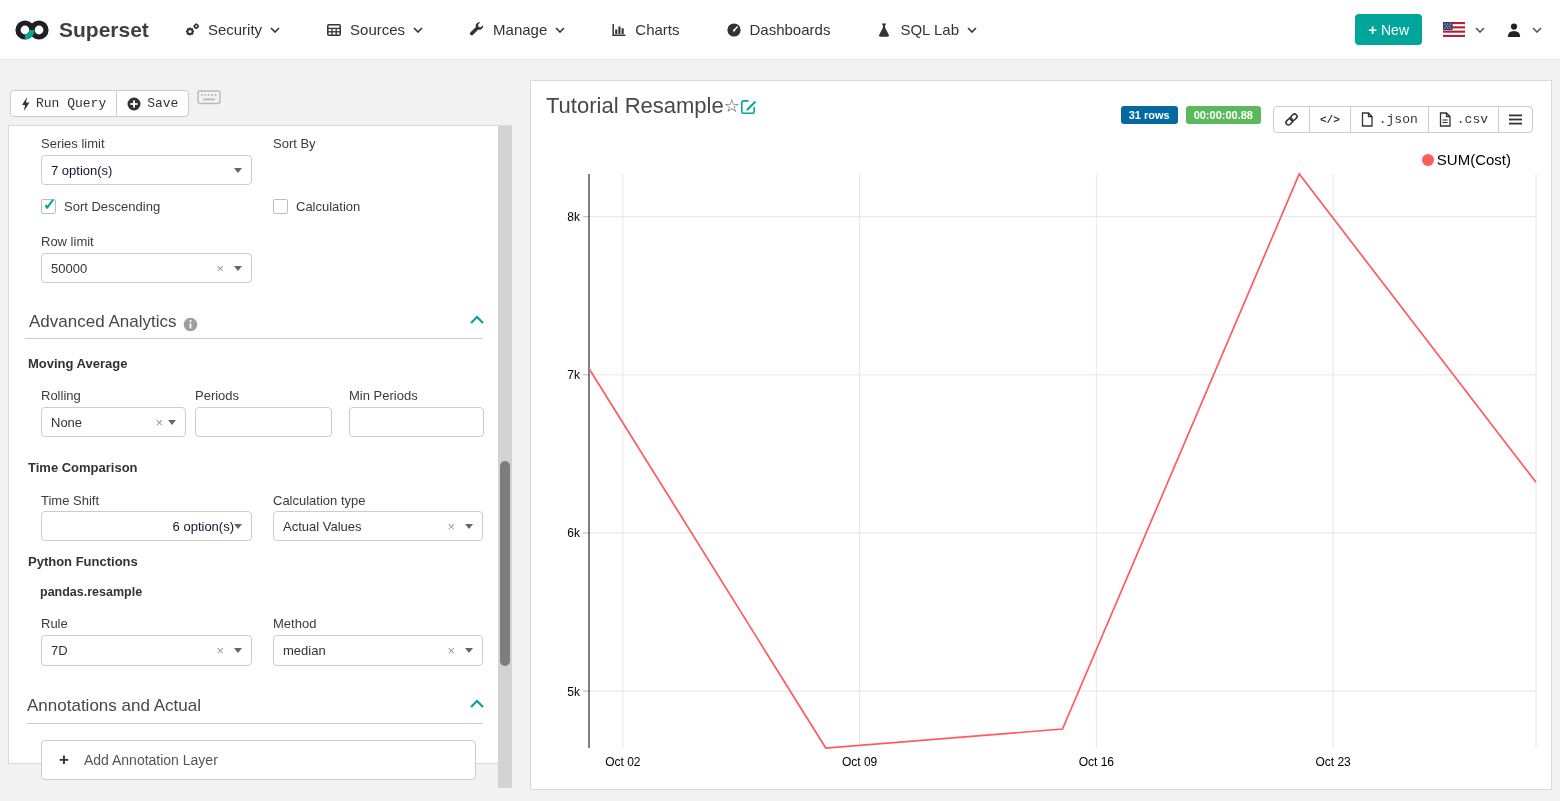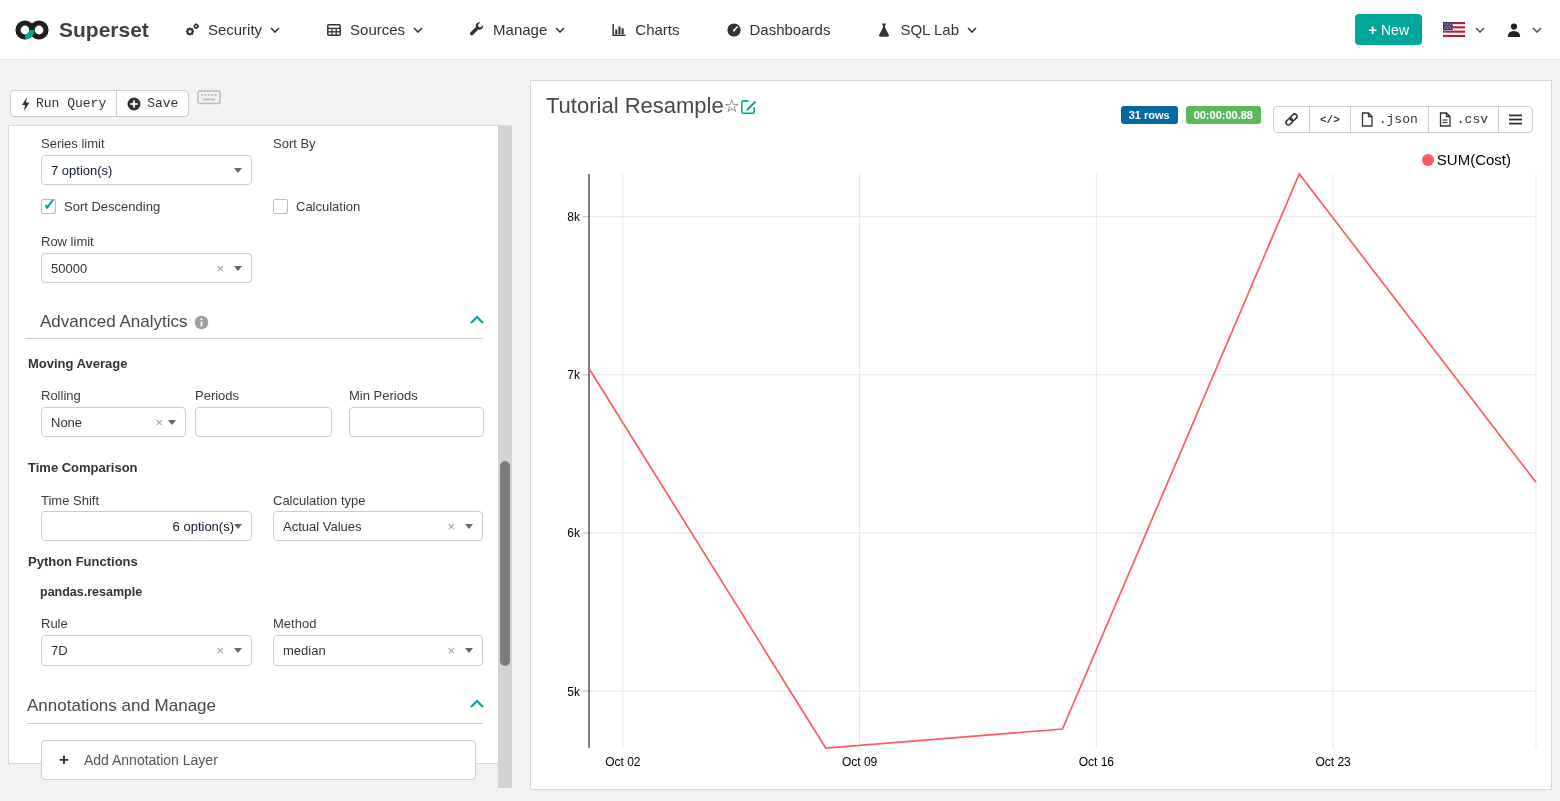--- a/index.html
+++ b/index.html
@@ -259,21 +259,21 @@
     <span>Calculation</span>
   </div>
 
   <div class="ctl-label" style="left:32px; top:108px;">Row limit</div>
   <div class="sel" style="left:32px; top:127px; width:211px;">
     <span class="val">50000</span>
     <span class="clear">×</span>
     <span class="caret-tri"></span>
   </div>
 
-  <div class="section-head" style="left:31px; top:186px;">
+  <div class="section-head" style="left:20px; top:186px;align-items:flex-end;">
     <span>Advanced Analytics</span>
     <svg width="15" height="15" viewBox="0 0 15 15">
       <circle cx="7.5" cy="7.5" r="6.8" fill="#9e9e9e"></circle>
       <rect x="6.6" y="6.4" width="1.8" height="5" fill="#fff"></rect>
       <rect x="6.6" y="3.2" width="1.8" height="1.9" fill="#fff"></rect>
     </svg>
   </div>
   <svg class="section-chev" style="left:460px; top:189px;" width="16" height="10" viewBox="0 0 16 10">
     <polyline points="2,8 8,2 14,8" fill="none" stroke="#00A699" stroke-width="2.2"></polyline>
     </svg>
@@ -317,21 +317,21 @@
     <span class="clear">×</span>
     <span class="caret-tri"></span>
   </div>
   <div class="sel" style="left:264px; top:509px; width:210px; height:31px;">
     <span class="val">median</span>
     <span class="clear">×</span>
     <span class="caret-tri"></span>
   </div>
 
   <div class="section-head" style="left:18px; top:570px;">
-    <span>Annotations and Manage</span>
+    <span>Annotations and Actual</span>
   </div>
   <svg class="section-chev" style="left:460px; top:573px;" width="16" height="10" viewBox="0 0 16 10">
     <polyline points="2,8 8,2 14,8" fill="none" stroke="#00A699" stroke-width="2.2"></polyline>
     </svg>
   <div class="section-line" style="left:18px; top:597px; width:456px;"></div>
 
   <div class="add-layer" style="left:32px; top:614px; width:435px; height:40px;">
     <span class="plus">+</span>
     <span>Add Annotation Layer</span>
   </div>

